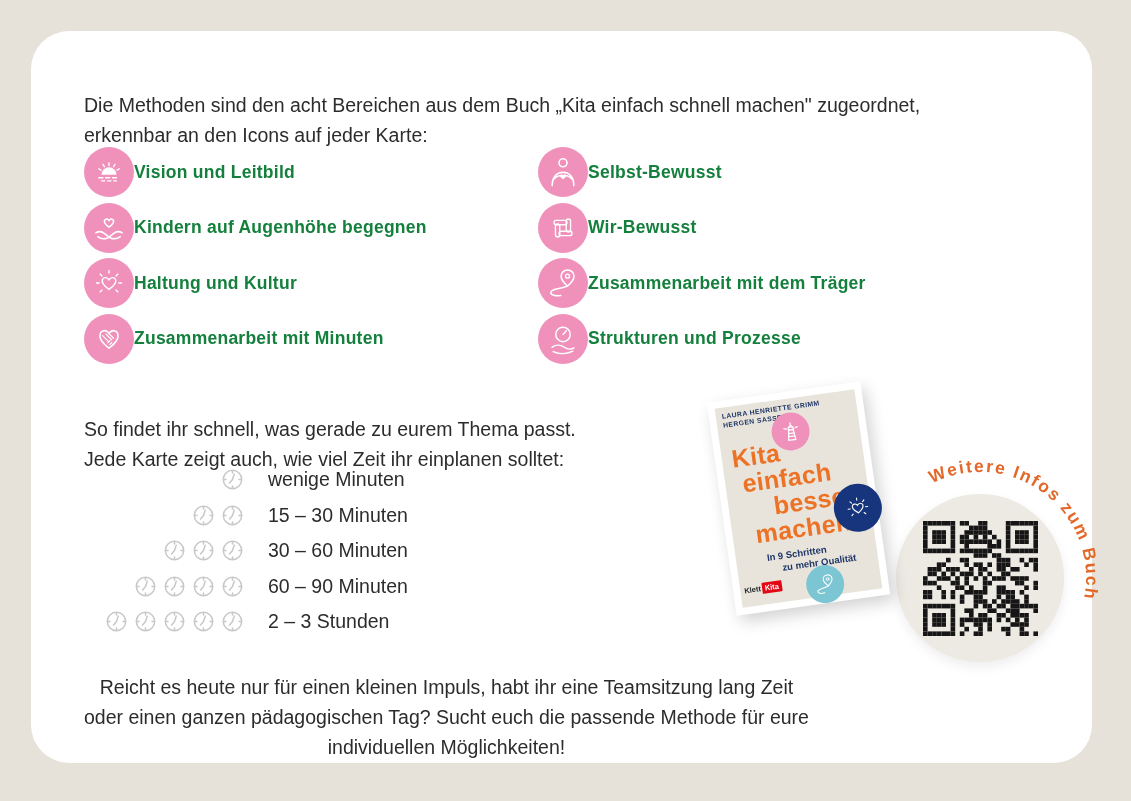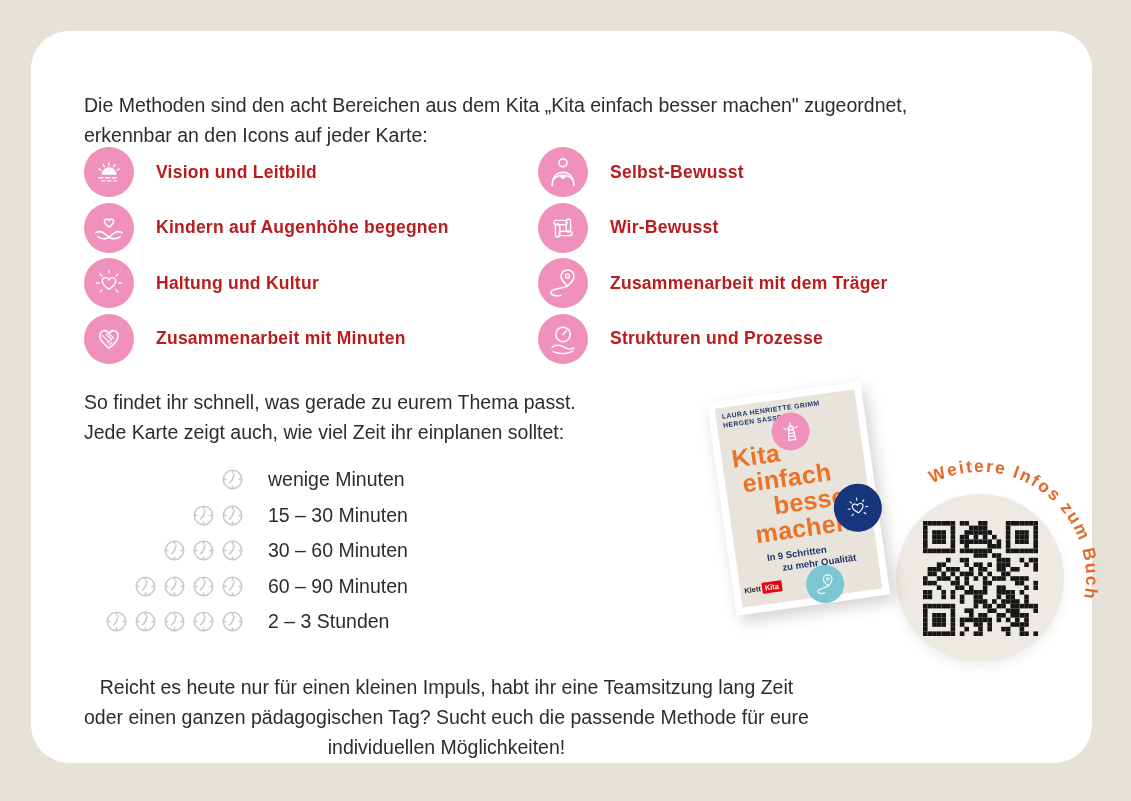--- a/index.html
+++ b/index.html
@@ -15,33 +15,33 @@
     font-family:"Liberation Sans","DejaVu Sans",sans-serif;
     color:var(--ink);
   }
   .card{
     position:absolute;left:31px;top:31px;width:1061px;height:732px;
     background:var(--card);border-radius:38px;
   }
   .para{position:absolute;font-size:19.5px;line-height:30px;color:var(--ink);}
   .para .line{display:block;}
   .intro{left:53px;top:39px;}
-  .time-intro{left:53px;top:336px;}
+  .time-intro{left:53px;top:363px;}
   .outro{left:53px;top:621px;text-align:center;}
 
   .cat-col{position:absolute;top:116px;}
   .col-left{left:53px;}
   .col-right{left:507px;}
   .cat-row{display:flex;align-items:center;height:50px;margin-bottom:5.5px;}
   .cat-icon{
     flex:0 0 50px;width:50px;height:50px;border-radius:50%;
     background:var(--pink);color:#fff;
     display:flex;align-items:center;justify-content:center;
   }
-  .cat-label{margin-left:22px;font-weight:700;font-size:17.5px;letter-spacing:.25px;color:#b91c1c;white-space:nowrap;}
+  .cat-label{font-weight:700;font-size:17.5px;letter-spacing:.25px;color:#15803d;white-space:nowrap;}
 
   .durations{position:absolute;left:53px;top:436px;}
   .duration-row{display:flex;align-items:flex-end;height:24px;margin-bottom:11.5px;}
   .clocks{width:160px;display:flex;justify-content:flex-end;gap:6px;color:var(--clock);}
   .clock{display:block;}
   .duration-label{margin-left:24px;font-size:19.5px;white-space:nowrap;}
 
   
   .qr-wrap{
     position:absolute;left:865px;top:463px;width:168px;height:168px;border-radius:50%;
@@ -158,21 +158,21 @@
         <path d="M12 2.8v2.4M21.2 12h-2.4M12 21.2v-2.4M2.8 12h2.4"></path>
         <path d="M12 12l1.8-5.6M12 12l-3.1 3.6"></path>
       </g>
     </symbol>
   </defs>
 </svg>
 
 <div class="card">
 
   <p class="para intro">
-    <span class="line">Die Methoden sind den acht Bereichen aus dem Kita „Kita einfach besser machen" zugeordnet,</span>
+    <span class="line">Die Methoden sind den acht Bereichen aus dem Buch „Kita einfach schnell machen" zugeordnet,</span>
     <span class="line">erkennbar an den Icons auf jeder Karte:</span>
   </p>
 
   <div class="cat-col col-left">
     <div class="cat-row">
       <span class="cat-icon">
           <svg width="34" height="34" viewBox="0 0 50 50">
             <use href="#i-sunrise"></use>
           </svg>
         </span>

